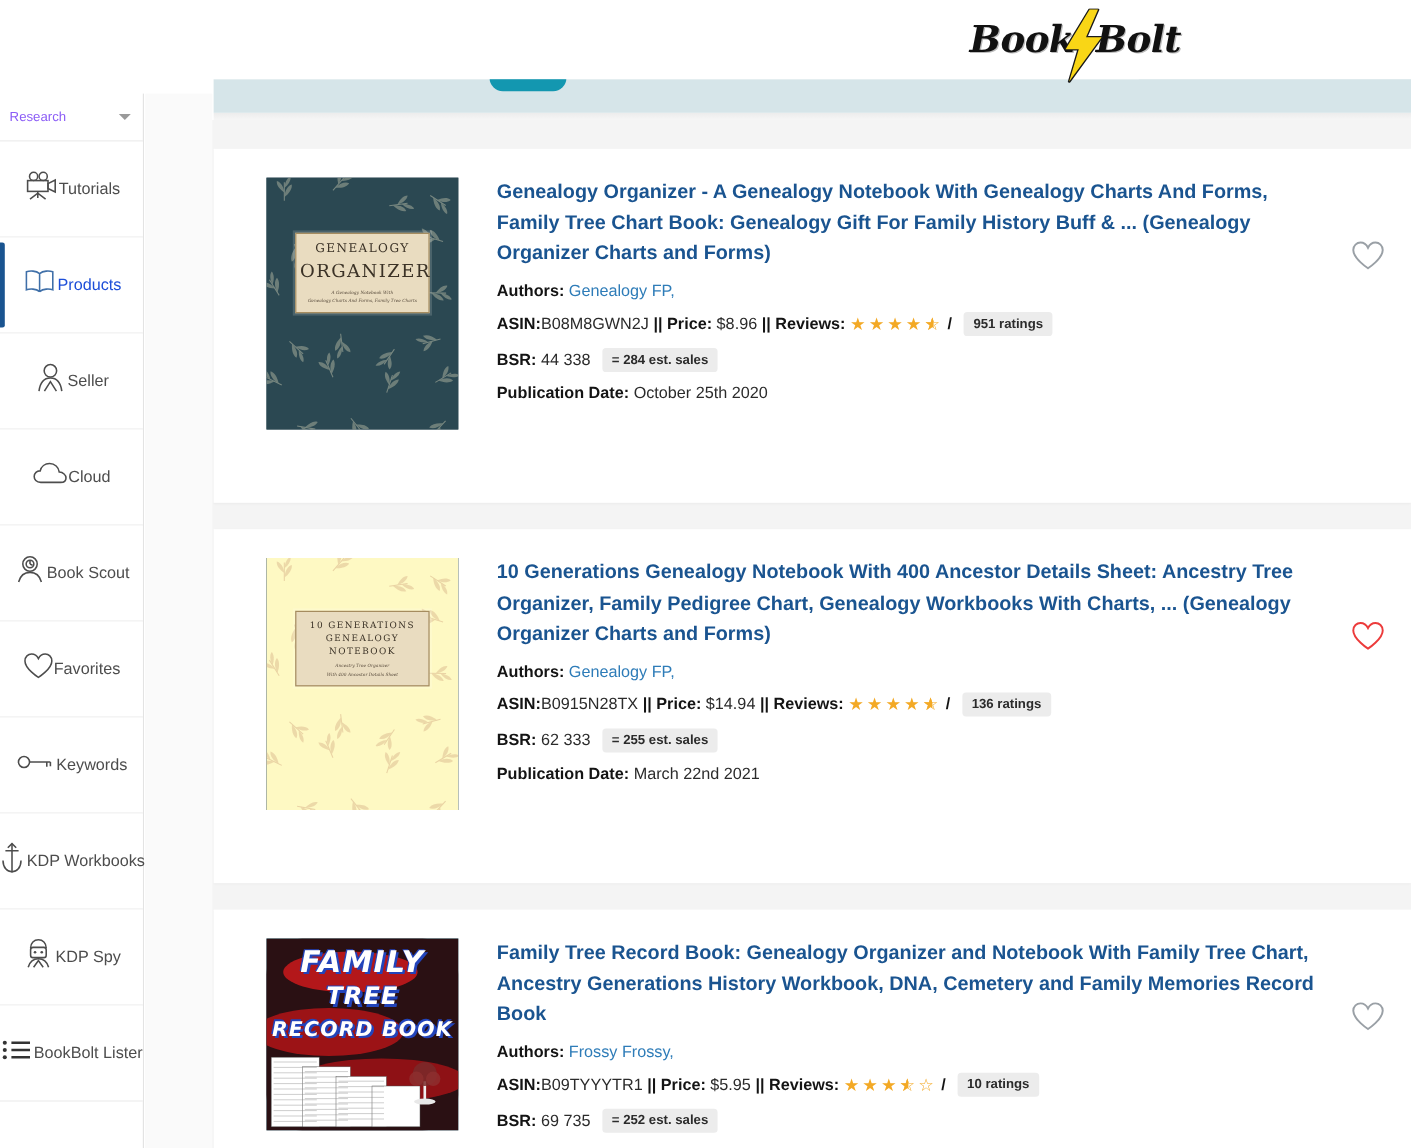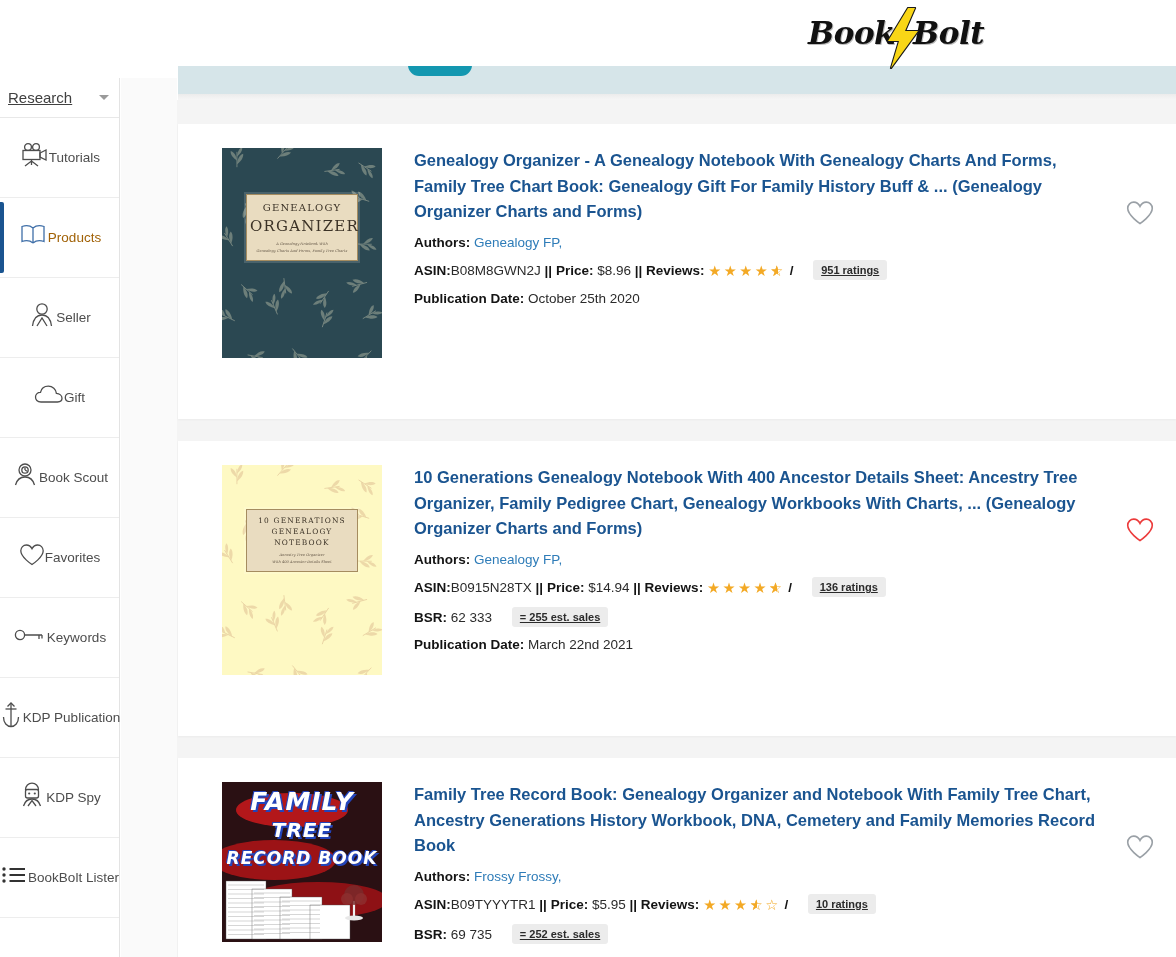--- a/index.html
+++ b/index.html
@@ -60,35 +60,35 @@
     border-right: 1px solid #e3e3e3;
     z-index: 30;
   }
   .sidebar-head {
     height: 40px; display: flex; align-items: center;
     padding: 0 10px 0 8px;
     border-bottom: 1px solid #e8e8e8;
     justify-content: space-between;
   }
   .sidebar-head-label {
-    font-size: 15px; color: #404040; text-decoration: underline;
+    font-size: 11px; color: #8b5cf6;
   }
   .caret { width: 0; height: 0; border-left: 5px solid transparent;
            border-right: 5px solid transparent; border-top: 5px solid #9a9a9a; }
 
   .nav-item {
     position: relative; height: 80px;
     display: flex; flex-direction: row;
     align-items: center; justify-content: center;
     border-bottom: 1px solid #ededed;
     color: #4d4d4d; font-size: 13.5px;
     cursor: pointer; background: #fff;
   }
   .nav-item .ico { height: 30px; display:flex; align-items:center; justify-content:center; margin-bottom: 6px; }
-  .nav-item.active { color: #a16207; }
+  .nav-item.active { color: #1d4ed8; }
   .nav-item.active::before {
     content: ""; position: absolute; left: 0; top: 4px; bottom: 4px; width: 4px;
     background: #1a5490; border-radius: 0 2px 2px 0;
   }
   .nav-label { line-height: 1; white-space: nowrap; }
 
   
   .side-gutter {
     position: absolute; left: 121px; top: 78px; width: 56px; height: 879px;
     background: #fafafa; z-index: 10;
@@ -123,21 +123,21 @@
     max-width: 690px;
   }
   .meta { font-size: 13.5px; color: #1e1e1e; margin-top: 9px; line-height: 1.3; }
   .lbl { font-weight: bold; color: #141414; }
   .link-blue { color: #2e7cb8; }
   .val { color: #2b2b2b; }
   .stars { color: #f3a925; letter-spacing: 2.5px; font-size: 14.5px; vertical-align: -1px; }
   .badge {
     display: inline-block; background: #ececec; color: #2b2b2b;
     border-radius: 3px; padding: 3px 8px; font-size: 11px;
-    font-weight: bold; margin-left: 16px; vertical-align: 1px; text-decoration: underline;
+    font-weight: bold; margin-left: 6px; vertical-align: 1px;
   }
   .sep { color: #141414; font-weight: bold; }
 
   .fav {
     position: absolute; right: 22px; top: 76px;
     width: 28px; height: 28px; cursor: pointer;
   }
 
   
   .cover-label {
@@ -216,21 +216,21 @@
             </svg>
           </span>
           <span class="nav-label">Seller</span>
         </div>
         <div class="nav-item">
           <span class="ico">
             <svg width="30" height="22" viewBox="0 0 30 22">
               <path d="M7 18 C3.2 18 1.5 15.5 1.5 13 C1.5 10.3 3.8 8.2 6.5 8.4 C7.3 4.7 10.5 2.2 14.3 2.2 C18.6 2.2 22 5.4 22.4 9.4 C25.6 9.6 28 11.8 28 14.3 C28 16.6 26.2 18 23.5 18 Z" stroke="#4d4d4d" fill="none" stroke-width="1.3"></path>
             </svg>
           </span>
-          <span class="nav-label">Gift</span>
+          <span class="nav-label">Cloud</span>
         </div>
         <div class="nav-item">
           <span class="ico">
             <svg width="28" height="28" viewBox="0 0 28 28">
               <circle cx="14" cy="9" r="6" stroke="#4d4d4d" fill="none" stroke-width="1.3"></circle>
               <circle cx="14" cy="9" r="3.2" stroke="#4d4d4d" fill="none" stroke-width="1.3"></circle>
               <path d="M14 9 L14 6.4 M14 9 L16.2 10.2" stroke="#4d4d4d" fill="none" stroke-width="1.3"></path>
               <path d="M4.5 24 C6 18.5 9.5 16 14 16 C18.5 16 22 18.5 23.5 24" stroke="#4d4d4d" fill="none" stroke-width="1.3"></path>
             </svg>
           </span>
@@ -255,21 +255,21 @@
         </div>
         <div class="nav-item">
           <span class="ico">
             <svg width="24" height="30" viewBox="0 0 24 30">
               <path d="M12 3 L12 27" stroke="#4d4d4d" fill="none" stroke-width="1.3"></path>
               <path d="M8.5 6.5 L12 3 L15.5 6.5" stroke="#4d4d4d" fill="none" stroke-width="1.3"></path>
               <path d="M6.5 9 L17.5 9" stroke="#4d4d4d" fill="none" stroke-width="1.3"></path>
               <path d="M4.5 17 C4.5 23 8 26.5 12 26.5 C16 26.5 19.5 23 19.5 17" stroke="#4d4d4d" fill="none" stroke-width="1.3"></path>
             </svg>
           </span>
-          <span class="nav-label">KDP Publication</span>
+          <span class="nav-label">KDP Workbooks</span>
         </div>
         <div class="nav-item">
           <span class="ico">
             <svg width="28" height="28" viewBox="0 0 28 28">
               <path d="M7.5 9 C7.5 4.8 10.4 2.2 14 2.2 C17.6 2.2 20.5 4.8 20.5 9" stroke="#4d4d4d" fill="none" stroke-width="1.3"></path>
               <rect x="7.5" y="8.5" width="13" height="8.5" rx="2" stroke="#4d4d4d" fill="none" stroke-width="1.3"></rect>
               <circle cx="11.2" cy="12.5" r="1.1" fill="#4d4d4d"></circle>
               <circle cx="16.8" cy="12.5" r="1.1" fill="#4d4d4d"></circle>
               <path d="M5.5 25 C7 20 10.2 18 14 18 C17.8 18 21 20 22.5 25" stroke="#4d4d4d" fill="none" stroke-width="1.3"></path>
               <path d="M10 25 L14 19.5 L18 25" stroke="#4d4d4d" fill="none" stroke-width="1.3"></path>
@@ -466,20 +466,25 @@
           <span class="sep">||</span>
           <span class="lbl">Price:</span>
           <span class="val">$8.96</span>
           <span class="sep">||</span>
           <span class="lbl">Reviews:</span>
           <span class="stars">★★★★<span style="position:relative;display:inline-block">☆<span style="position:absolute;left:0;top:0;width:50%;overflow:hidden">★</span></span></span>
           <span class="sep">/</span>
           <span class="badge">951 ratings</span>
         </div>
 
+        <div class="meta">
+          <span class="lbl">BSR:</span>
+          <span class="val">44 338</span>
+          <span class="badge">= 284 est. sales</span>
+        </div>
 
         <div class="meta">
           <span class="lbl">Publication Date:</span>
           <span class="val">October 25th 2020</span>
         </div>
       </div>
       <div class="fav">
         <svg viewBox="0 0 26 24" width="28" height="26">
           <path d="M13 21.8 C13 21.8 1.6 14.3 1.6 7.7 C1.6 4.2 4.3 1.9 7.2 1.9 C9.9 1.9 12 3.8 13 5.9 C14 3.8 16.1 1.9 18.8 1.9 C21.7 1.9 24.4 4.2 24.4 7.7 C24.4 14.3 13 21.8 13 21.8 Z" fill="none" stroke="#9aa0a6" stroke-width="1.5"></path>
         </svg>

